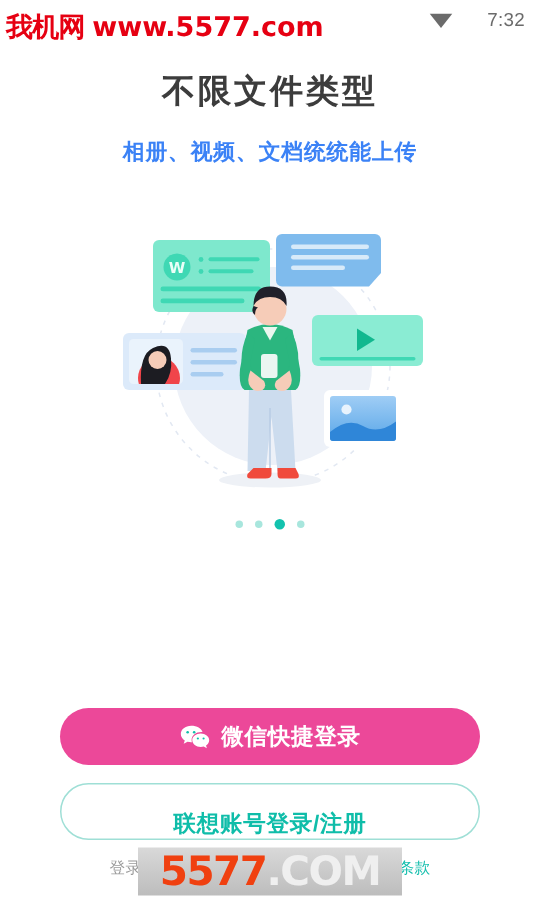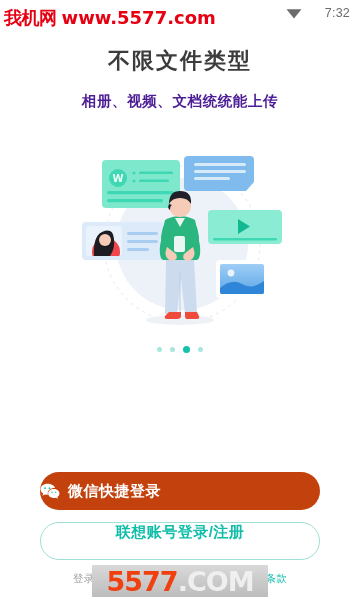--- a/index.html
+++ b/index.html
@@ -34,53 +34,53 @@
   
   .headline{
     position:absolute; top:46px; left:0; width:360px;
     text-align:center;
     font-size:22px; color:#3c3c3c; letter-spacing:2px;
     font-weight:bold;
   }
   .subhead{
     position:absolute; top:92px; left:0; width:360px;
     text-align:center;
-    font-size:14.5px; color:#4c1d95; letter-spacing:.6px;
+    font-size:14.5px; color:#3b82f6; letter-spacing:.6px;
     font-weight:bold;
   }
 
   
   .illus{
     position:absolute; top:148px; left:70px; width:220px; height:190px;
   }
   .illus svg{ display:block; width:220px; height:190px; }
 
   
   .dots{
     position:absolute; top:346px; left:0; width:360px;
     display:flex; align-items:center; justify-content:center; gap:8px;
   }
   .dot{ width:5px; height:5px; border-radius:50%; background:#a8e6dd; }
   .dot.active{ width:7px; height:7px; background:#13c2ae; }
 
   
   .btn-wechat{
     position:absolute; left:40px; top:472px; width:280px; height:38px;
-    background:#c2410c; border-radius:19px;
-    display:flex; align-items:center; justify-content:flex-start; gap:8px;
+    background:#ec4899; border-radius:19px;
+    display:flex; align-items:center; justify-content:center; gap:8px;
     color:#ffffff; font-size:15px; font-weight:bold; letter-spacing:.5px;
     border:none; cursor:pointer;
   }
   .wechat-ico{ width:20px; height:17px; }
   .wechat-ico svg{ display:block; }
 
   .btn-lenovo{
     position:absolute; left:40px; top:522px; width:280px; height:38px;
     background:#ffffff; border:1px solid #9fdfd6; border-radius:19px;
-    display:flex; align-items:flex-start; justify-content:center;
+    display:flex; align-items:flex-end; justify-content:center;
     color:#0fbda9; font-size:15px; font-weight:bold; letter-spacing:.5px;
     cursor:pointer;
   }
 
   
   .agreement{
     position:absolute; left:0; top:572px; width:360px;
     text-align:center; font-size:10.5px; color:#9a9a9a;
     letter-spacing:.2px; white-space:nowrap;
   }

